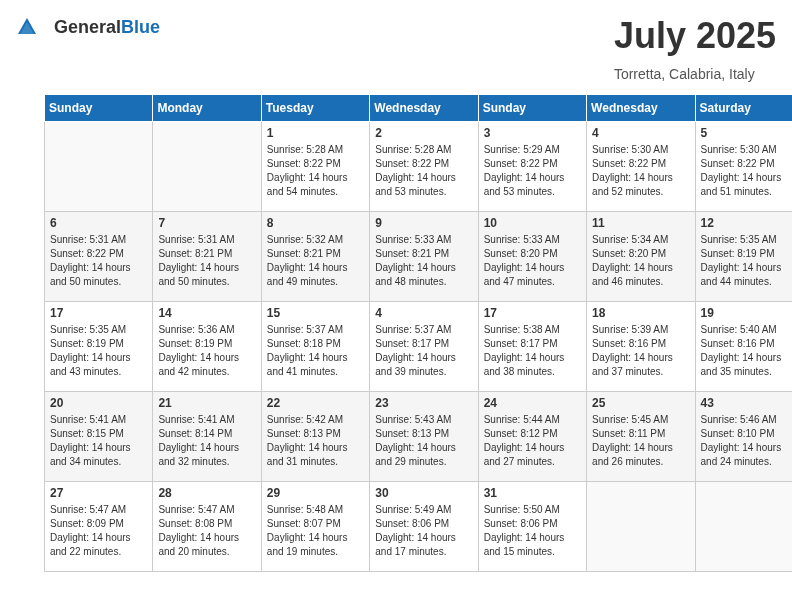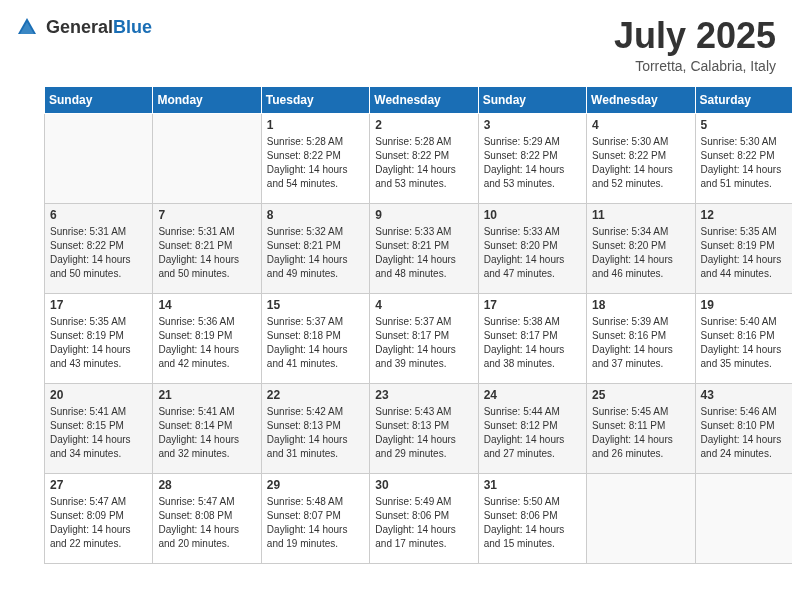--- a/index.html
+++ b/index.html
@@ -12,49 +12,49 @@
     }
     .header {
       display: flex;
       justify-content: space-between;
       align-items: flex-start;
       margin-bottom: 12px;
     }
     .logo {
       display: flex;
       align-items: center;
-      gap: 8px;
+      gap: 16px;
     }
     .logo-text-general {
       font-size: 18px;
       font-weight: bold;
       color: #333;
     }
     .logo-text-blue {
       font-size: 18px;
       font-weight: bold;
       color: #1a6eb5;
     }
     .logo-icon {
       width: 22px;
       height: 22px;
     }
     .title-block {
-      text-align: right;
+      text-align: left;
     }
     .month-title {
       font-size: 36px;
       font-weight: bold;
       color: #333;
       line-height: 1.1;
     }
     .location-title {
       font-size: 14px;
       color: #555;
-      margin-top: 2px;
+      margin-top: 10px;
     }
     table {
       width: 100%;
       border-collapse: collapse;
       table-layout: fixed;
       margin-left: 28px;
     }
     thead tr th {
       background-color: #1a6eb5;
       color: #fff;

